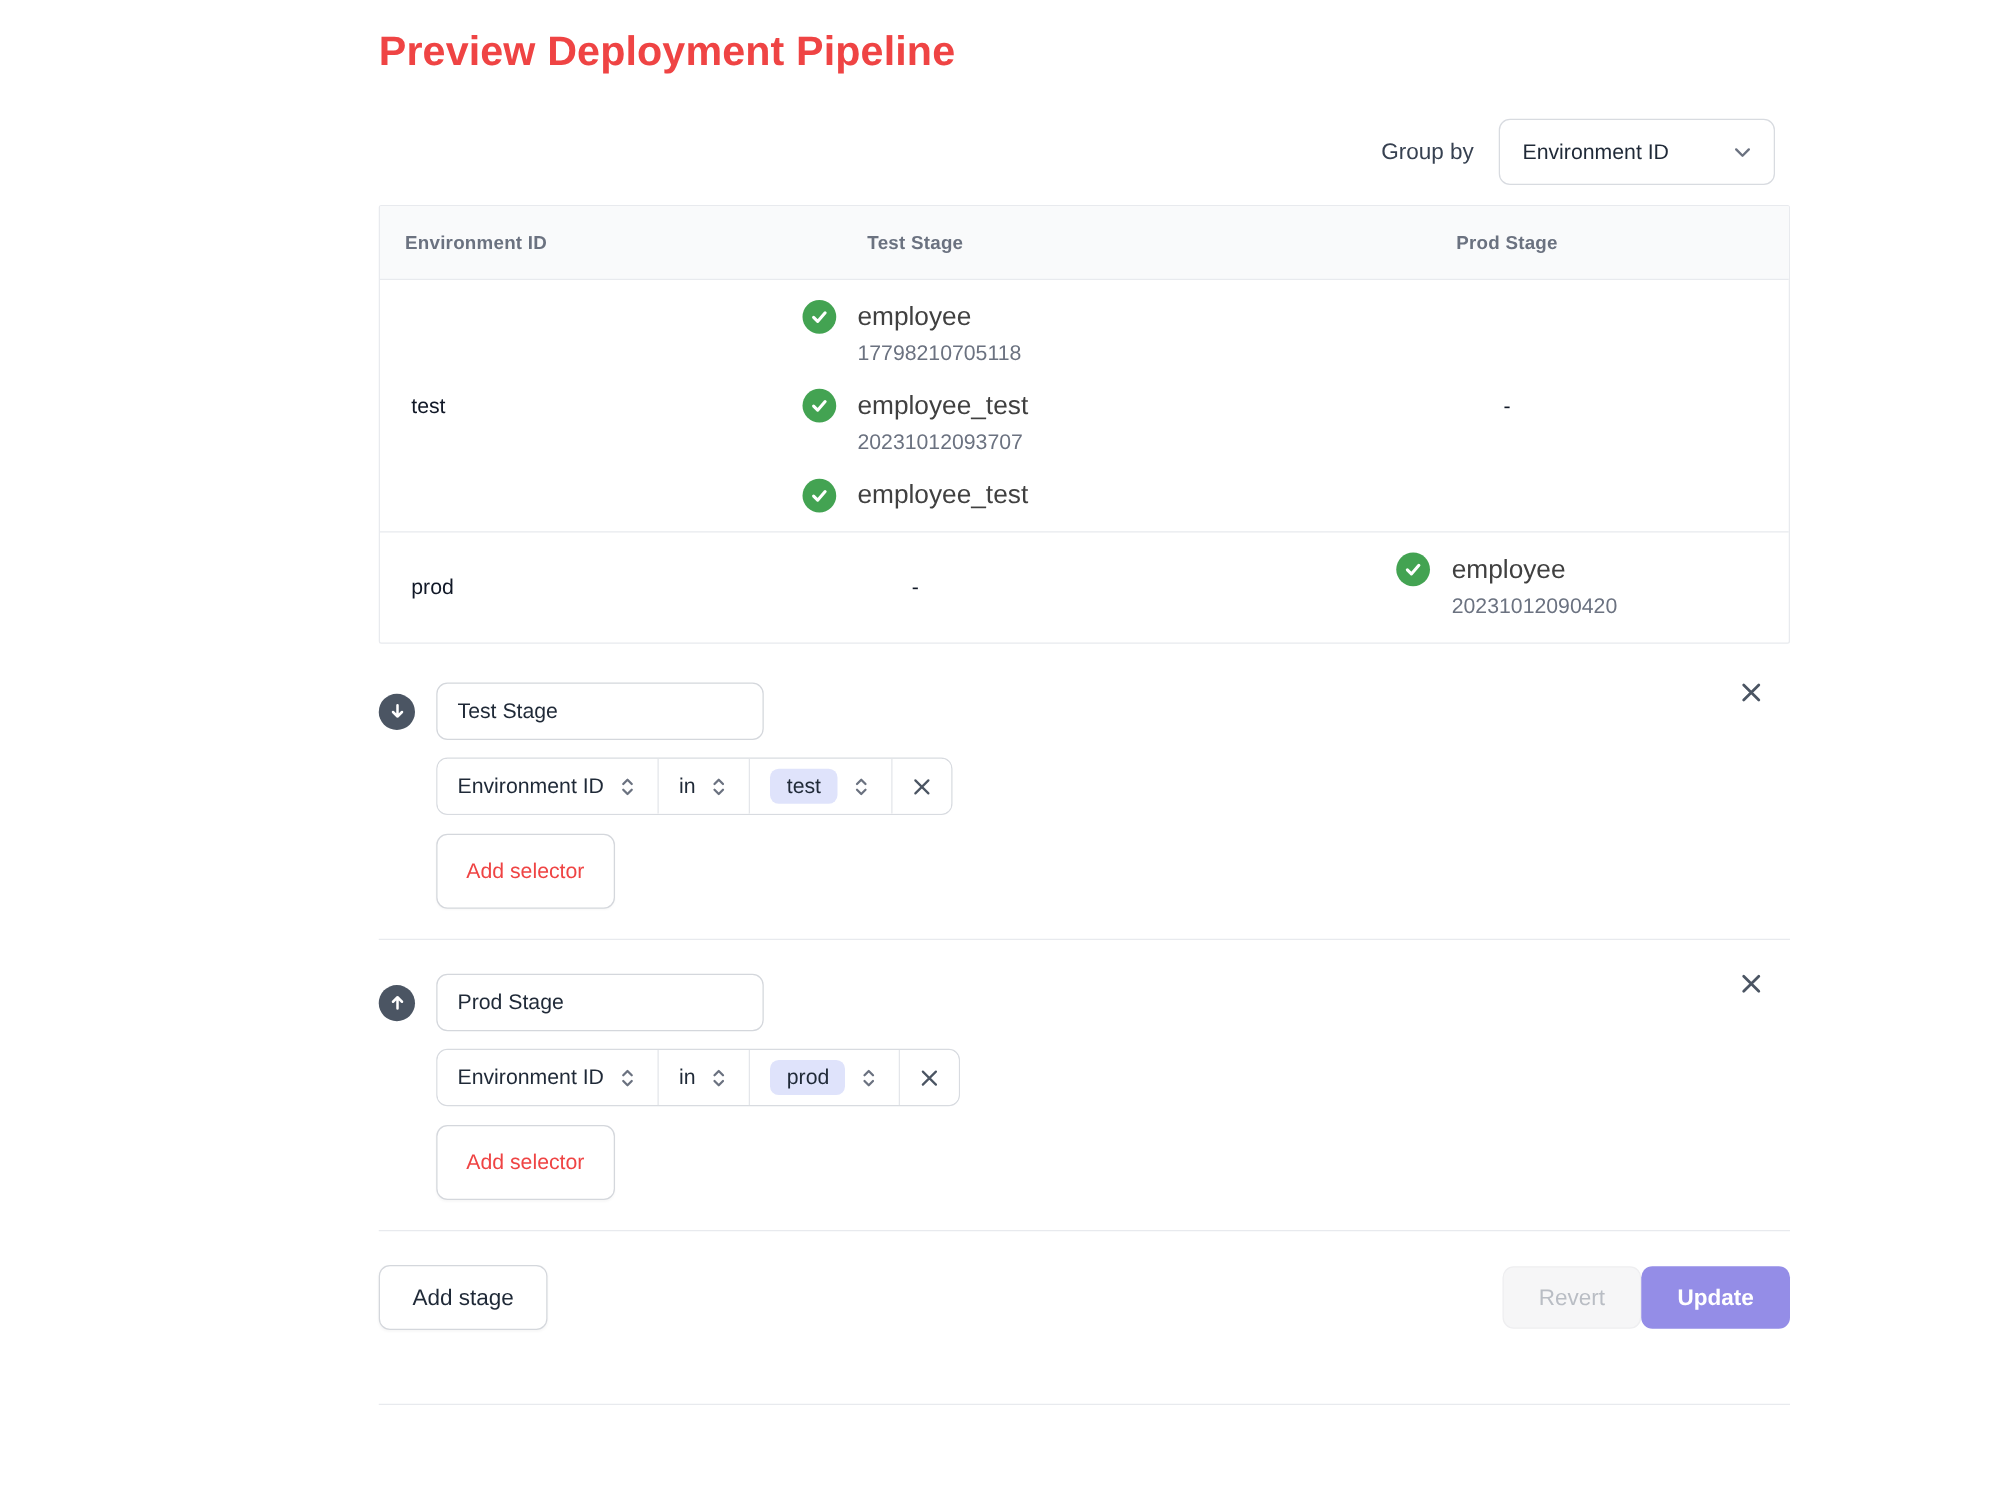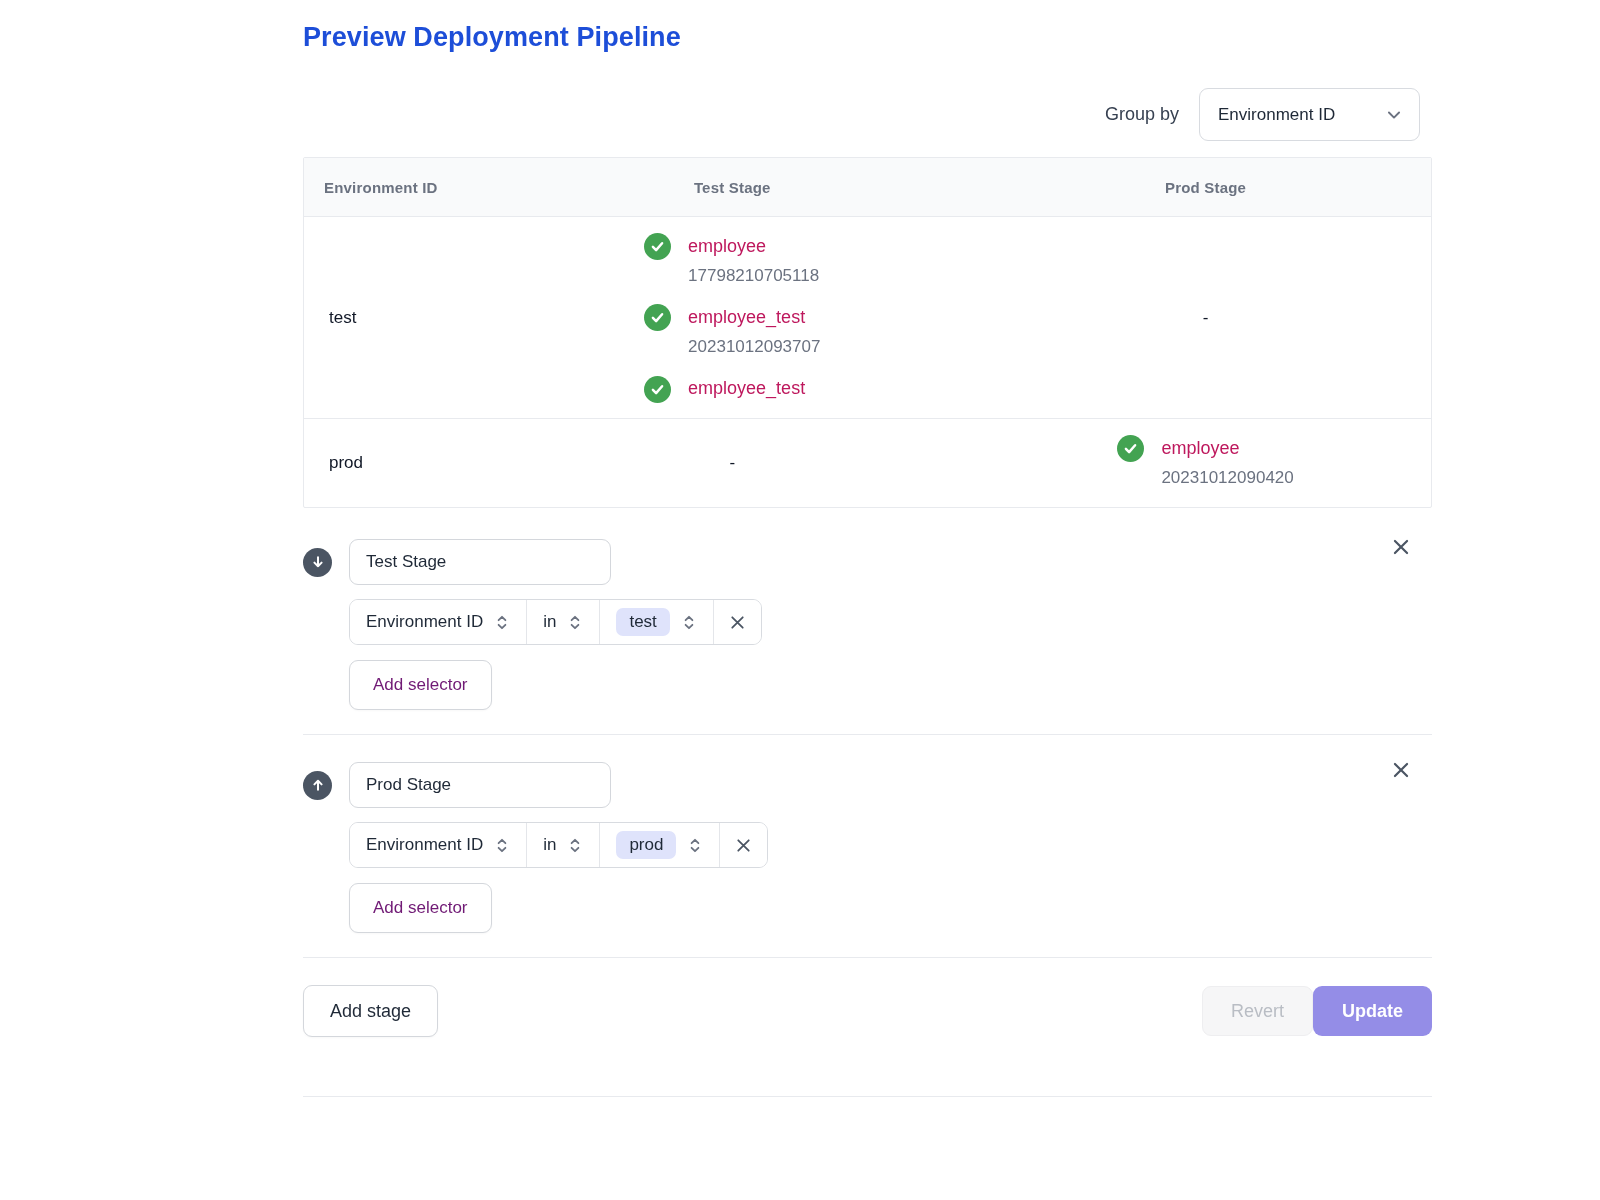--- a/index.html
+++ b/index.html
@@ -6,21 +6,21 @@
   html, body { background: #ffffff; }
   body {
     width: 1600px; height: 1200px;
     font-family: "Liberation Sans", "DejaVu Sans", sans-serif;
     color: #1f2937;
     position: relative;
   }
   .content { position: absolute; left: 303px; top: 22px; width: 1129px; }
 
   
-  .page-title { font-size: 27px; font-weight: 700; color: #1d4ed8; letter-spacing: 0.1px; }
+  .page-title { font-size: 33px; font-weight: 700; color: #ef4444; letter-spacing: 0.1px; }
 
   
   .controls-row {
     margin-top: 35px; height: 53px;
     display: flex; justify-content: flex-end; align-items: center; gap: 20px;
   }
   .group-by-label { font-size: 18px; color: #374151; }
   .select-box {
     width: 221px; height: 53px; border: 1px solid #d8dbe0; border-radius: 9px;
     display: flex; align-items: center; justify-content: space-between;
@@ -48,21 +48,21 @@
   .env-label { font-size: 17px; color: #111827; padding-left: 5px; }
   .db-stack { display: flex; flex-direction: column; gap: 13px; padding: 15px 0; }
   .db-entry { display: flex; align-items: flex-start; }
   .db-entry.single { align-items: center; }
   .check-circle {
     width: 27px; height: 27px; border-radius: 50%; background: #43a352;
     display: flex; align-items: center; justify-content: center; flex: none;
     margin-right: 17px; margin-top: 1px;
   }
   .db-text { display: flex; flex-direction: column; }
-  .db-name { font-size: 18px; color: #be185d; line-height: 29px; }
+  .db-name { font-size: 21px; color: #404040; line-height: 29px; }
   .db-version { font-size: 17px; color: #6b7280; line-height: 29px; }
   .dash { font-size: 17px; color: #111827; }
   .row-test { min-height: 198px; }
   .row-prod { min-height: 86px; }
 
   
   .config-title { margin-top: 68px; font-size: 23px; font-weight: 700; color: #111827; }
 
   .stage-block { position: relative; margin-top: 31px; }
   .stage-header { display: flex; align-items: center; }
@@ -92,23 +92,23 @@
     font-family: inherit;
   }
   .seg + .seg { border-left: 1px solid #e4e6ea; }
   .value-badge {
     background: #dfe3fb; color: #1f2937; border-radius: 7px;
     padding: 4px 13px; font-size: 17px; line-height: 1.2;
   }
   .seg-remove { padding: 0 14px; }
 
   .add-selector-btn {
-    margin-left: 46px; margin-top: 15px; height: 50px; padding: 0 23px;
+    margin-left: 46px; margin-top: 15px; height: 60px; padding: 0 23px;
     border: 1px solid #d4d7dc; border-radius: 9px; background: #fff;
-    font-size: 17px; color: #701a75; font-family: inherit; cursor: pointer;
+    font-size: 17px; color: #ef4444; font-family: inherit; cursor: pointer;
     box-shadow: 0 1px 2px rgba(0,0,0,0.03); display: inline-flex; align-items: center;
   }
 
   .stage-divider { border: none; border-top: 1px solid #e8eaee; margin-top: 24px; }
 
   
   .footer-divider { border: none; border-top: 1px solid #e8eaee; margin-top: 24px; }
   .footer-row { margin-top: 27px; display: flex; align-items: center; justify-content: space-between; }
   .add-stage-btn {
     height: 52px; padding: 0 26px; border: 1px solid #d4d7dc; border-radius: 9px;

